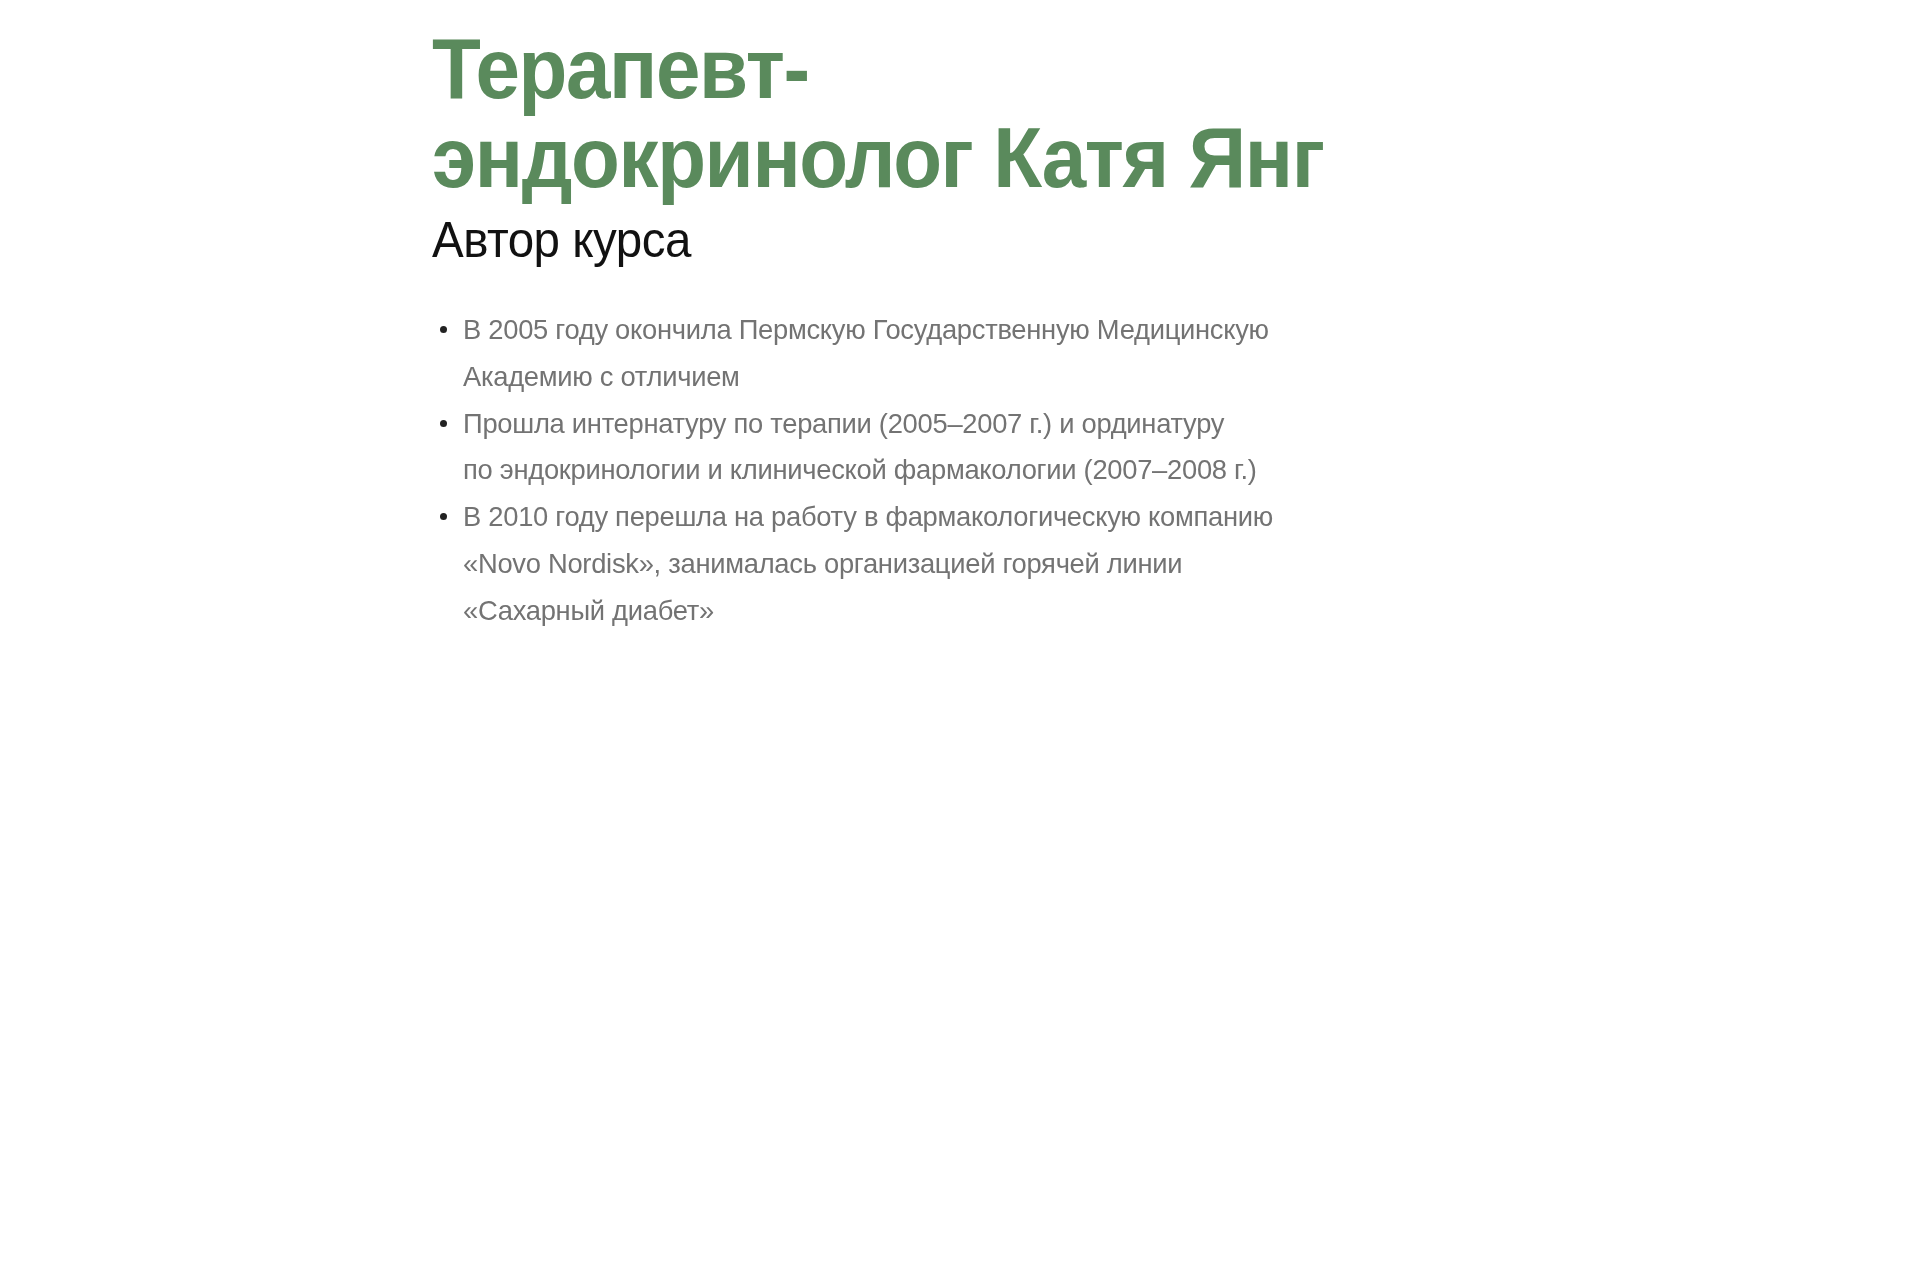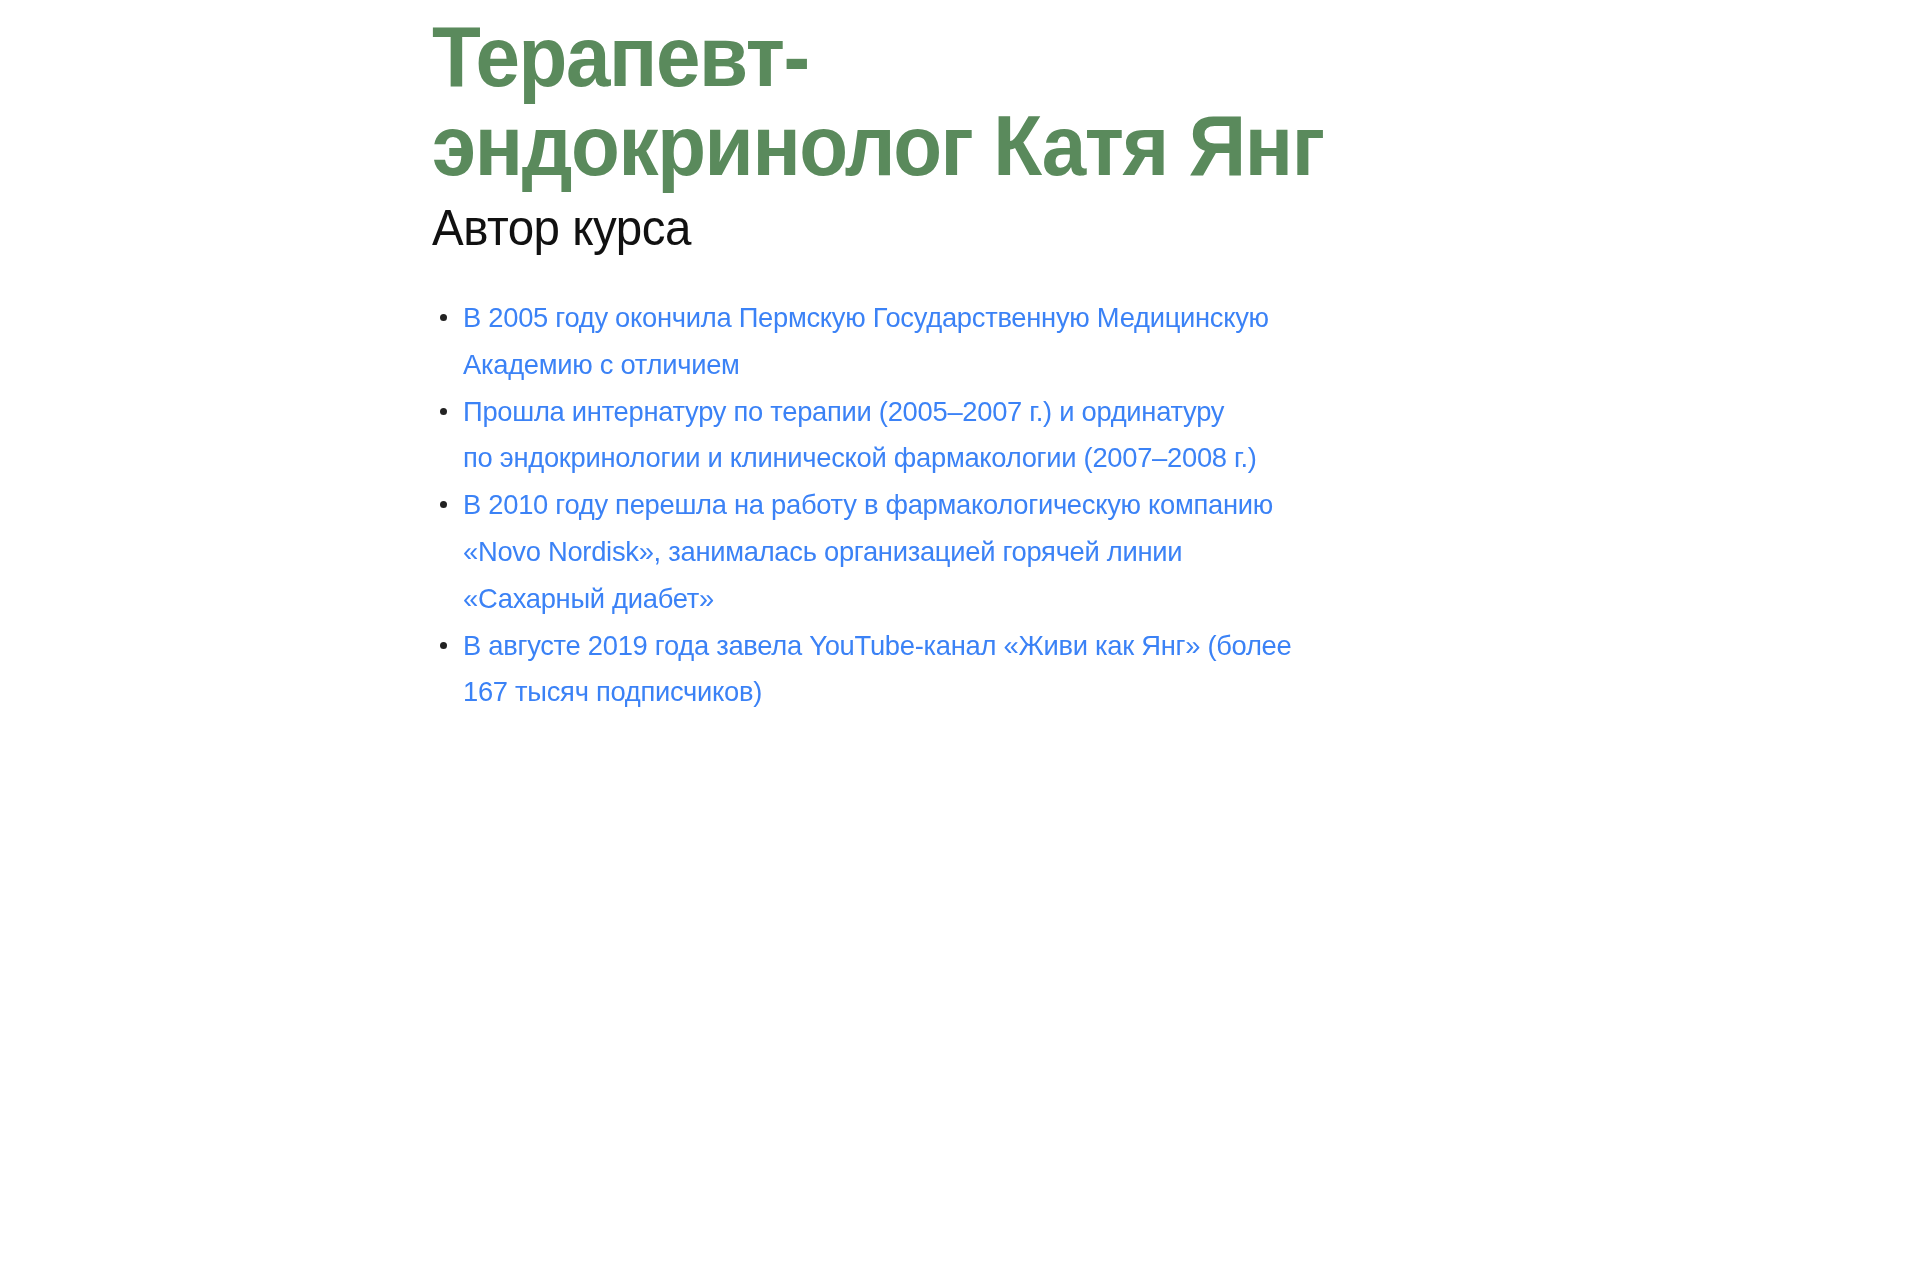--- a/index.html
+++ b/index.html
@@ -10,21 +10,21 @@
     body {
       width: 1920px;
       height: 1280px;
       overflow: hidden;
       position: relative;
       font-family: "Liberation Sans", "DejaVu Sans", sans-serif;
     }
     .content {
       position: absolute;
       left: 432px;
-      top: 12px;
+      top: 24px;
       width: 1000px;
     }
     .title {
       margin: 0;
       color: #5a8a5c;
       font-size: 86px;
       line-height: 89px;
       font-weight: 700;
       letter-spacing: -1.5px;
       transform: scaleX(0.93);
@@ -43,21 +43,21 @@
       transform-origin: left top;
     }
     .bio-list {
       list-style: none;
       margin: 38px 0 0 0;
       padding: 0;
     }
     .bio-item {
       position: relative;
       padding-left: 31px;
-      color: #3b82f6;
+      color: #737373;
       font-size: 28.5px;
       line-height: 46.8px;
       letter-spacing: -0.3px;
     }
     .bio-item .text {
       display: block;
       transform: scaleX(0.96);
       transform-origin: left top;
     }
     .bio-item .line { display: block; white-space: nowrap; }
@@ -97,21 +97,14 @@
       </span>
     </li>
     <li class="bio-item">
       <span class="bullet"></span>
       <span class="text">
         <span class="line">В 2010 году перешла на работу в фармакологическую компанию</span>
         <span class="line">«Novo Nordisk», занималась организацией горячей линии</span>
         <span class="line">«Сахарный диабет»</span>
       </span>
     </li>
-    <li class="bio-item">
-      <span class="bullet"></span>
-      <span class="text">
-        <span class="line">В августе 2019 года завела YouTube-канал «Живи как Янг» (более</span>
-        <span class="line">167 тысяч подписчиков)</span>
-      </span>
-    </li>
   </ul>
 </div>
 
 </body></html>

